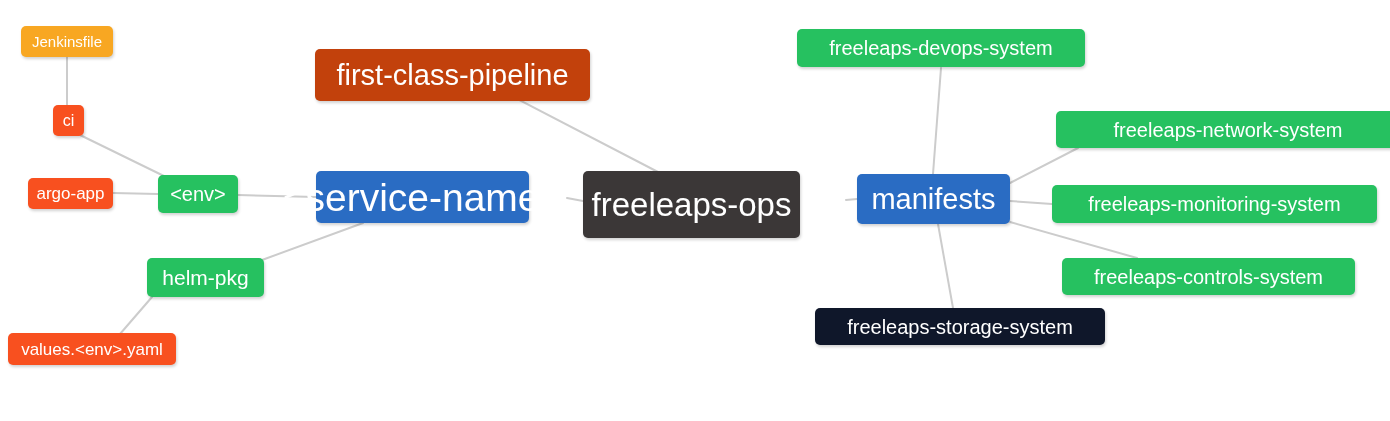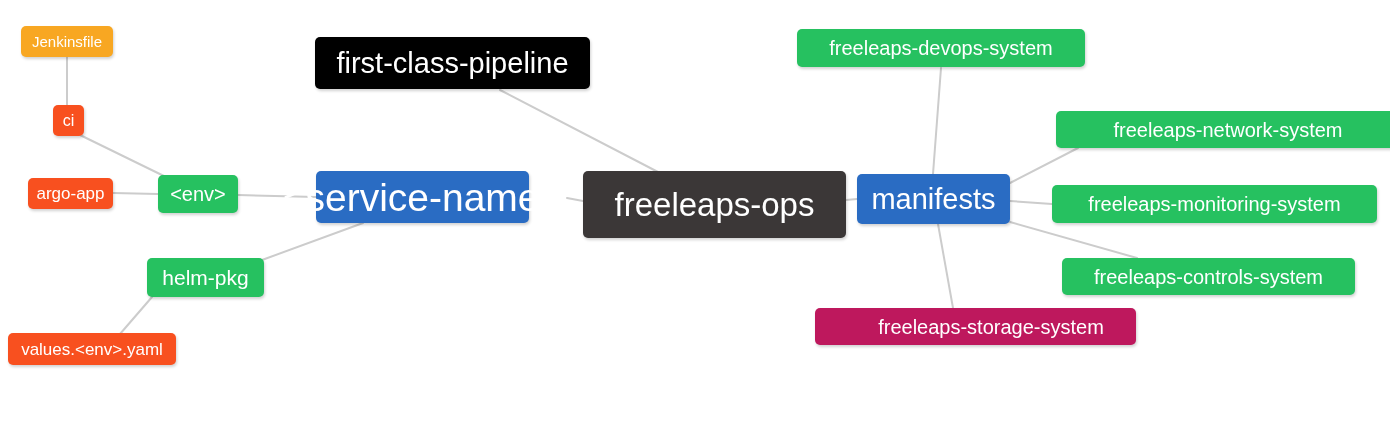--- a/index.html
+++ b/index.html
@@ -38,21 +38,21 @@
   }
   
   #n-jenkinsfile   { left:  21px; top:  26px; width:  92px; height: 31px; font-size: 15px; }
   #n-ci            { left:  53px; top: 105px; width:  31px; height: 31px; font-size: 16px; }
   #n-argo-app      { left:  28px; top: 178px; width:  85px; height: 31px; font-size: 17px; }
   #n-env           { left: 158px; top: 175px; width:  80px; height: 38px; font-size: 20px; }
   #n-helm-pkg      { left: 147px; top: 258px; width: 117px; height: 39px; font-size: 21px; }
   #n-values        { left:   8px; top: 333px; width: 168px; height: 32px; font-size: 17px; }
   #n-pipeline      { left: 315px; top:  37px; width: 275px; height: 52px; font-size: 29px; }
   #n-service       { left: 316px; top: 171px; width: 213px; height: 52px; font-size: 39px; }
-  #n-ops           { left: 583px; top: 171px; width: 263px; height: 67px; font-size: 33px; }
+  #n-ops           { left: 583px; top: 171px; width: 217px; height: 67px; font-size: 33px; }
   #n-manifests     { left: 857px; top: 174px; width: 153px; height: 50px; font-size: 29px; }
   #n-devops        { left: 797px; top:  29px; width: 288px; height: 38px; font-size: 20px; }
   #n-network       { left:1056px; top: 111px; width: 344px; height: 37px; font-size: 20px; }
   #n-monitoring    { left:1052px; top: 185px; width: 325px; height: 38px; font-size: 20px; }
   #n-controls      { left:1062px; top: 258px; width: 293px; height: 37px; font-size: 20px; }
   #n-storage       { left: 815px; top: 308px; width: 290px; height: 37px; font-size: 20px; }
 </style>
 </head>
 <body>
 
@@ -74,23 +74,23 @@
     <line x1="1010" y1="222" x2="1137" y2="258"></line>
     <line x1="938" y1="224" x2="953" y2="308"></line>
   </svg>
 
   <div class="node" id="n-jenkinsfile" style="background: rgb(248, 167, 34);">Jenkinsfile</div>
   <div class="node" id="n-ci" style="background: rgb(248, 80, 31);">ci</div>
   <div class="node" id="n-argo-app" style="background: rgb(248, 80, 31);">argo-app</div>
   <div class="node" id="n-env" style="background: rgb(38, 193, 96);">&lt;env&gt;</div>
   <div class="node" id="n-helm-pkg" style="background: rgb(38, 193, 96);">helm-pkg</div>
   <div class="node" id="n-values" style="background: rgb(248, 80, 31);">values.&lt;env&gt;.yaml</div>
-  <div class="node" id="n-pipeline" style="background: #000000;">first-class-pipeline</div>
+  <div class="node" id="n-pipeline" style="background: #c2410c; margin-top: 12px;">first-class-pipeline</div>
   <div class="node" id="n-service" style="background: rgb(42, 108, 195);">&lt;service-name&gt;</div>
   <div class="node" id="n-ops" style="background: rgb(59, 55, 55);">freeleaps-ops</div>
   <div class="node" id="n-manifests" style="background: rgb(42, 108, 195);">manifests</div>
   <div class="node" id="n-devops" style="background: rgb(38, 193, 96); text-align: right;">freeleaps-devops-system</div>
   <div class="node" id="n-network" style="background: rgb(38, 193, 96);">freeleaps-network-system</div>
   <div class="node" id="n-controls" style="background: rgb(38, 193, 96);">freeleaps-controls-system</div>
   <div class="node" id="n-monitoring" style="background: rgb(38, 193, 96);">freeleaps-monitoring-system</div>
-  <div class="node" id="n-storage" style="background: #be185d; padding-left: 31px;">freeleaps-storage-system</div>
+  <div class="node" id="n-storage" style="background: #0f172a;">freeleaps-storage-system</div>
 
 </div>
 
 </body></html>

